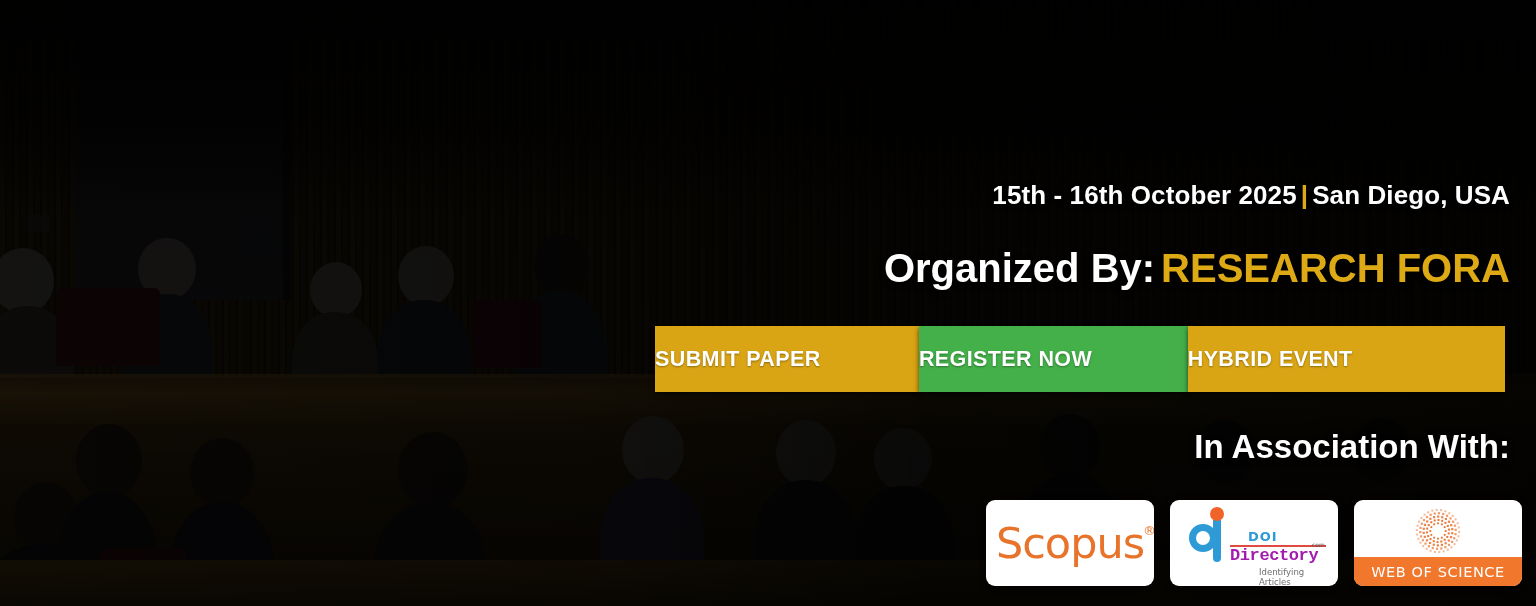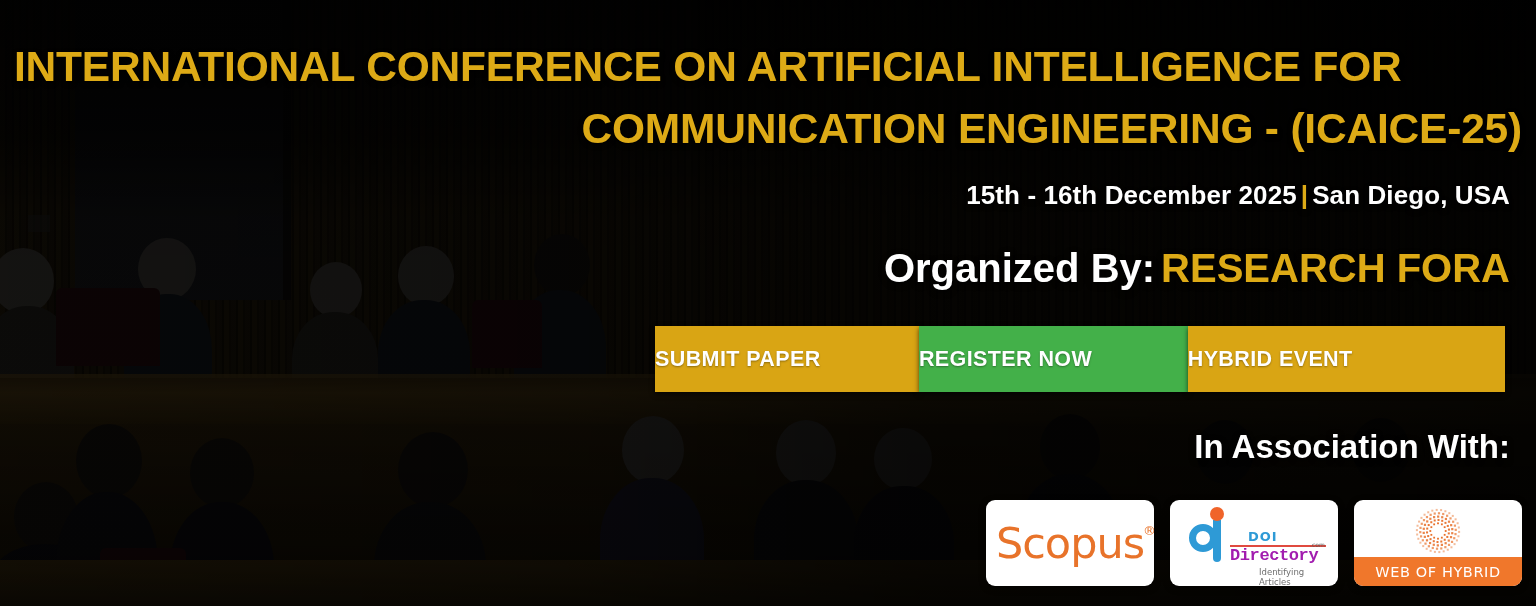--- a/index.html
+++ b/index.html
@@ -415,27 +415,23 @@
     <div class="head hair-dark" style="left:1352px; top:418px; width:58px; height:64px;"></div>
 
     <div class="bg-desk-lower"></div>
 
     <div class="bg-dim"></div>
     <div class="bg-dim-right"></div>
   </div>
 
   <div class="content">
 
-    <h1 class="title">
-      <span class="title-line-1">INTERNATIONAL CONFERENCE ON ARTIFICIAL INTELLIGENCE FOR</span>
-      <span class="title-line-2">COMMUNICATION ENGINEERING - (ICAICE-25)</span>
-    </h1>
 
     <div class="datebar">
-      <span>15th - 16th December 2025</span><span class="sep">|</span><span>San Diego, USA</span>
+      <span>15th - 16th October 2025</span><span class="sep">|</span><span>San Diego, USA</span>
     </div>
 
     <div class="organized">
       <span>Organized By:</span><span class="org-name">RESEARCH FORA</span>
     </div>
 
     <div class="btn-row">
       <button class="btn btn-submit">SUBMIT PAPER</button>
       <button class="btn btn-register">REGISTER NOW</button>
       <button class="btn btn-hybrid">HYBRID EVENT</button>
@@ -575,20 +571,20 @@
                 <rect x="84.56" y="23.56" width="4.20" height="4.20" opacity="0.48"></rect>
                 <rect x="88.82" y="31.72" width="4.20" height="4.20" opacity="0.48"></rect>
                 <rect x="91.29" y="40.58" width="4.20" height="4.20" opacity="0.48"></rect>
                 <rect x="91.86" y="49.76" width="4.20" height="4.20" opacity="0.48"></rect>
                 <rect x="90.51" y="58.86" width="4.20" height="4.20" opacity="0.48"></rect>
                 <rect x="87.30" y="67.48" width="4.20" height="4.20" opacity="0.48"></rect>
                 <rect x="82.37" y="75.24" width="4.20" height="4.20" opacity="0.48"></rect>
               </g>
           </svg>
           <div class="wos-bar">
-            <span>WEB OF HYBRID</span>
+            <span>WEB OF SCIENCE</span>
           </div>
         </div>
       </div>
 
     </div>
   </div>
 </div>
 
 </body></html>

